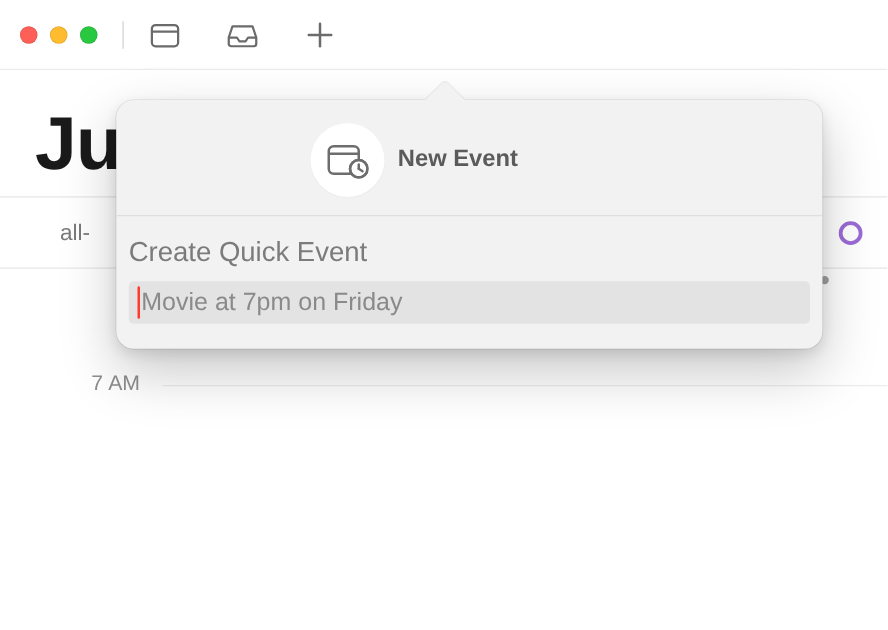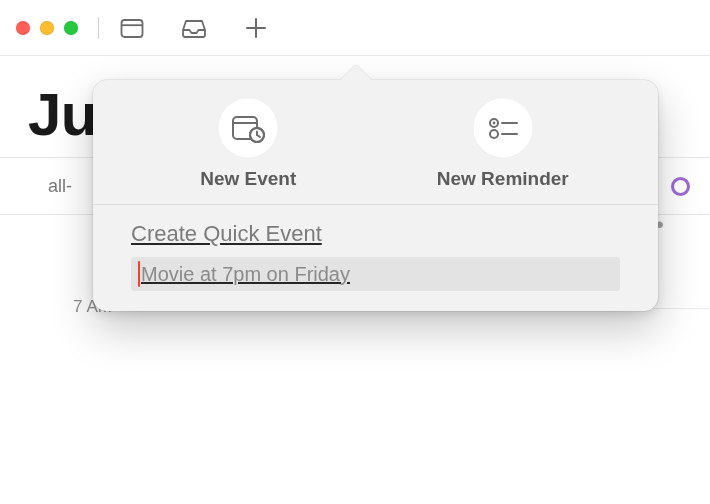--- a/index.html
+++ b/index.html
@@ -175,21 +175,21 @@
   .popover-tabs {
     display: flex;
     justify-content: space-around;
     padding: 18px 28px 14px;
     border-bottom: 1px solid #dedede;
     position: relative;
     z-index: 2;
   }
   .ptab {
     display: flex;
-    flex-direction: column;
+    flex-direction: row;
     align-items: center;
     gap: 10px;
     color: #555;
     cursor: pointer;
     width: 50%;
   }
   .ptab .iconcircle {
     width: 60px;
     height: 60px;
     border-radius: 50%;
@@ -201,22 +201,21 @@
     color: #6d6d6d;
   }
   .ptab .iconcircle svg { display:block; }
   .ptab .ptab-label {
     font-size: 19px;
     font-weight: 600;
     color: #5b5b5b;
   }
 
   .popover-body {
-    padding: 16px 38px 0;
-    text-decoration: underline;
+    padding: 16px 10px 0;
   }
   .quick-label {
     font-size: 22px;
     color: #7b7b7b;
     margin-bottom: 10px;
   }
   .quick-input-wrap {
     position: relative;
     background: #e3e3e3;
     border-radius: 4px;
@@ -321,34 +320,20 @@
             <circle cx="26" cy="22" r="7" fill="#ffffff"></circle>
             <circle cx="26" cy="22" r="7"></circle>
             <line x1="26" y1="18.5" x2="26" y2="22" stroke-linecap="round"></line>
             <line x1="26" y1="22" x2="29" y2="24" stroke-linecap="round"></line>
           </svg>
         </span>
       </div>
       <span class="ptab-label">New Event</span>
     </div>
 
-    <div class="ptab">
-      <div class="iconcircle">
-        <span>
-          <svg width="32" height="26" viewBox="0 0 32 26" fill="none" stroke="currentColor" stroke-width="2" stroke-linecap="round">
-            <circle cx="7" cy="8" r="4"></circle>
-            <circle cx="7" cy="8" r="1.4" fill="currentColor" stroke="none"></circle>
-            <line x1="15" y1="8" x2="30" y2="8"></line>
-            <circle cx="7" cy="19" r="4"></circle>
-            <line x1="15" y1="19" x2="30" y2="19"></line>
-          </svg>
-        </span>
-      </div>
-      <span class="ptab-label">New Reminder</span>
-    </div>
   </div>
 
   <div class="popover-body">
     <div class="quick-label">Create Quick Event</div>
     <div class="quick-input-wrap">
       <span class="caret"></span>
       <input class="quick-input" type="text" placeholder="Movie at 7pm on Friday" value="" style="">
     </div>
   </div>
 </div>

